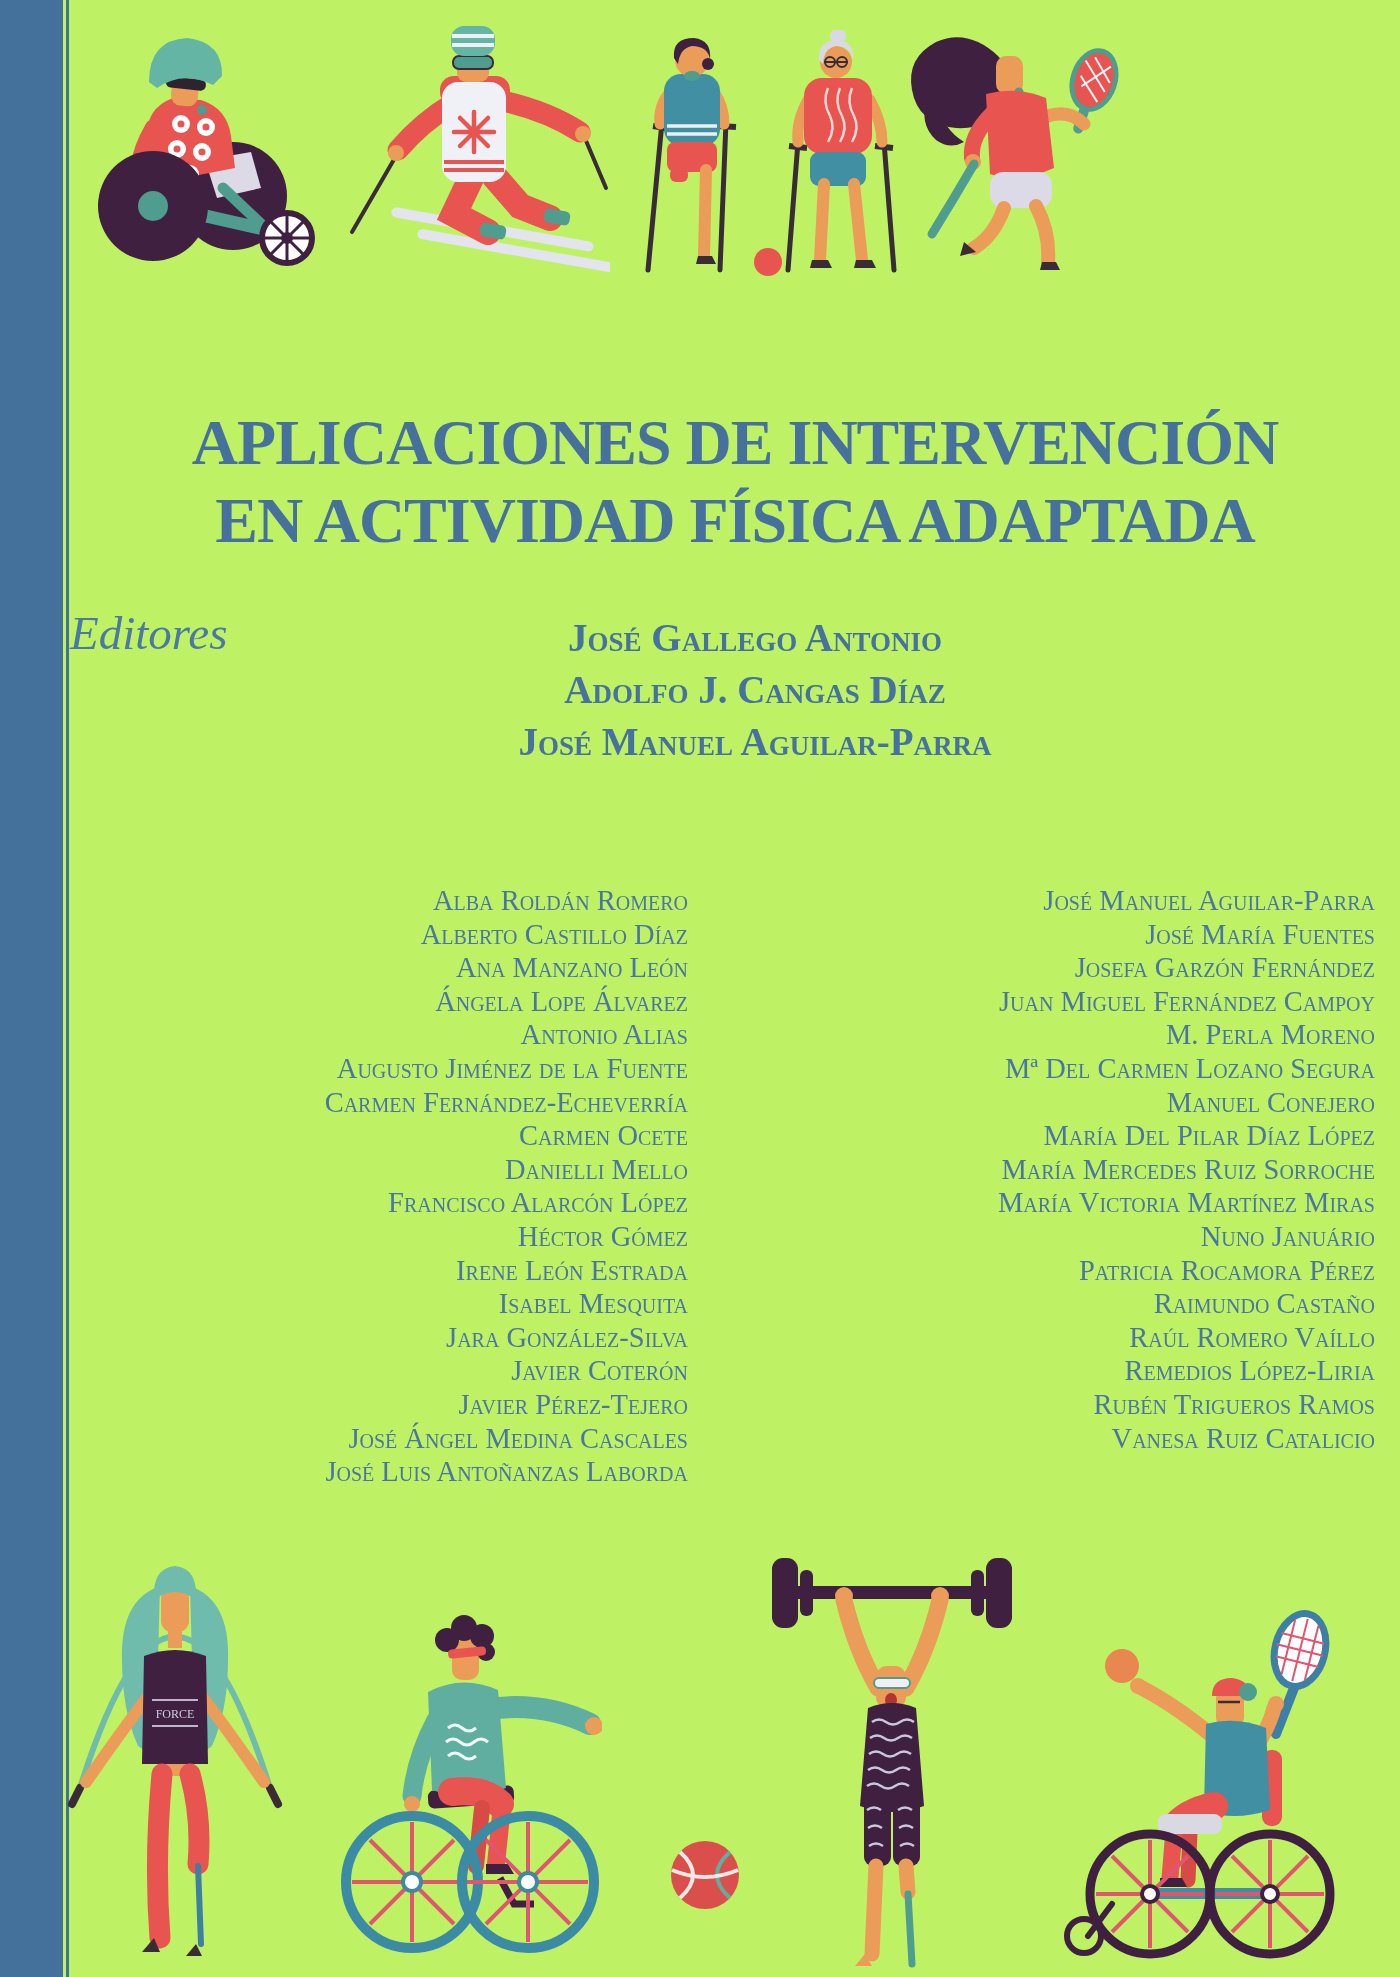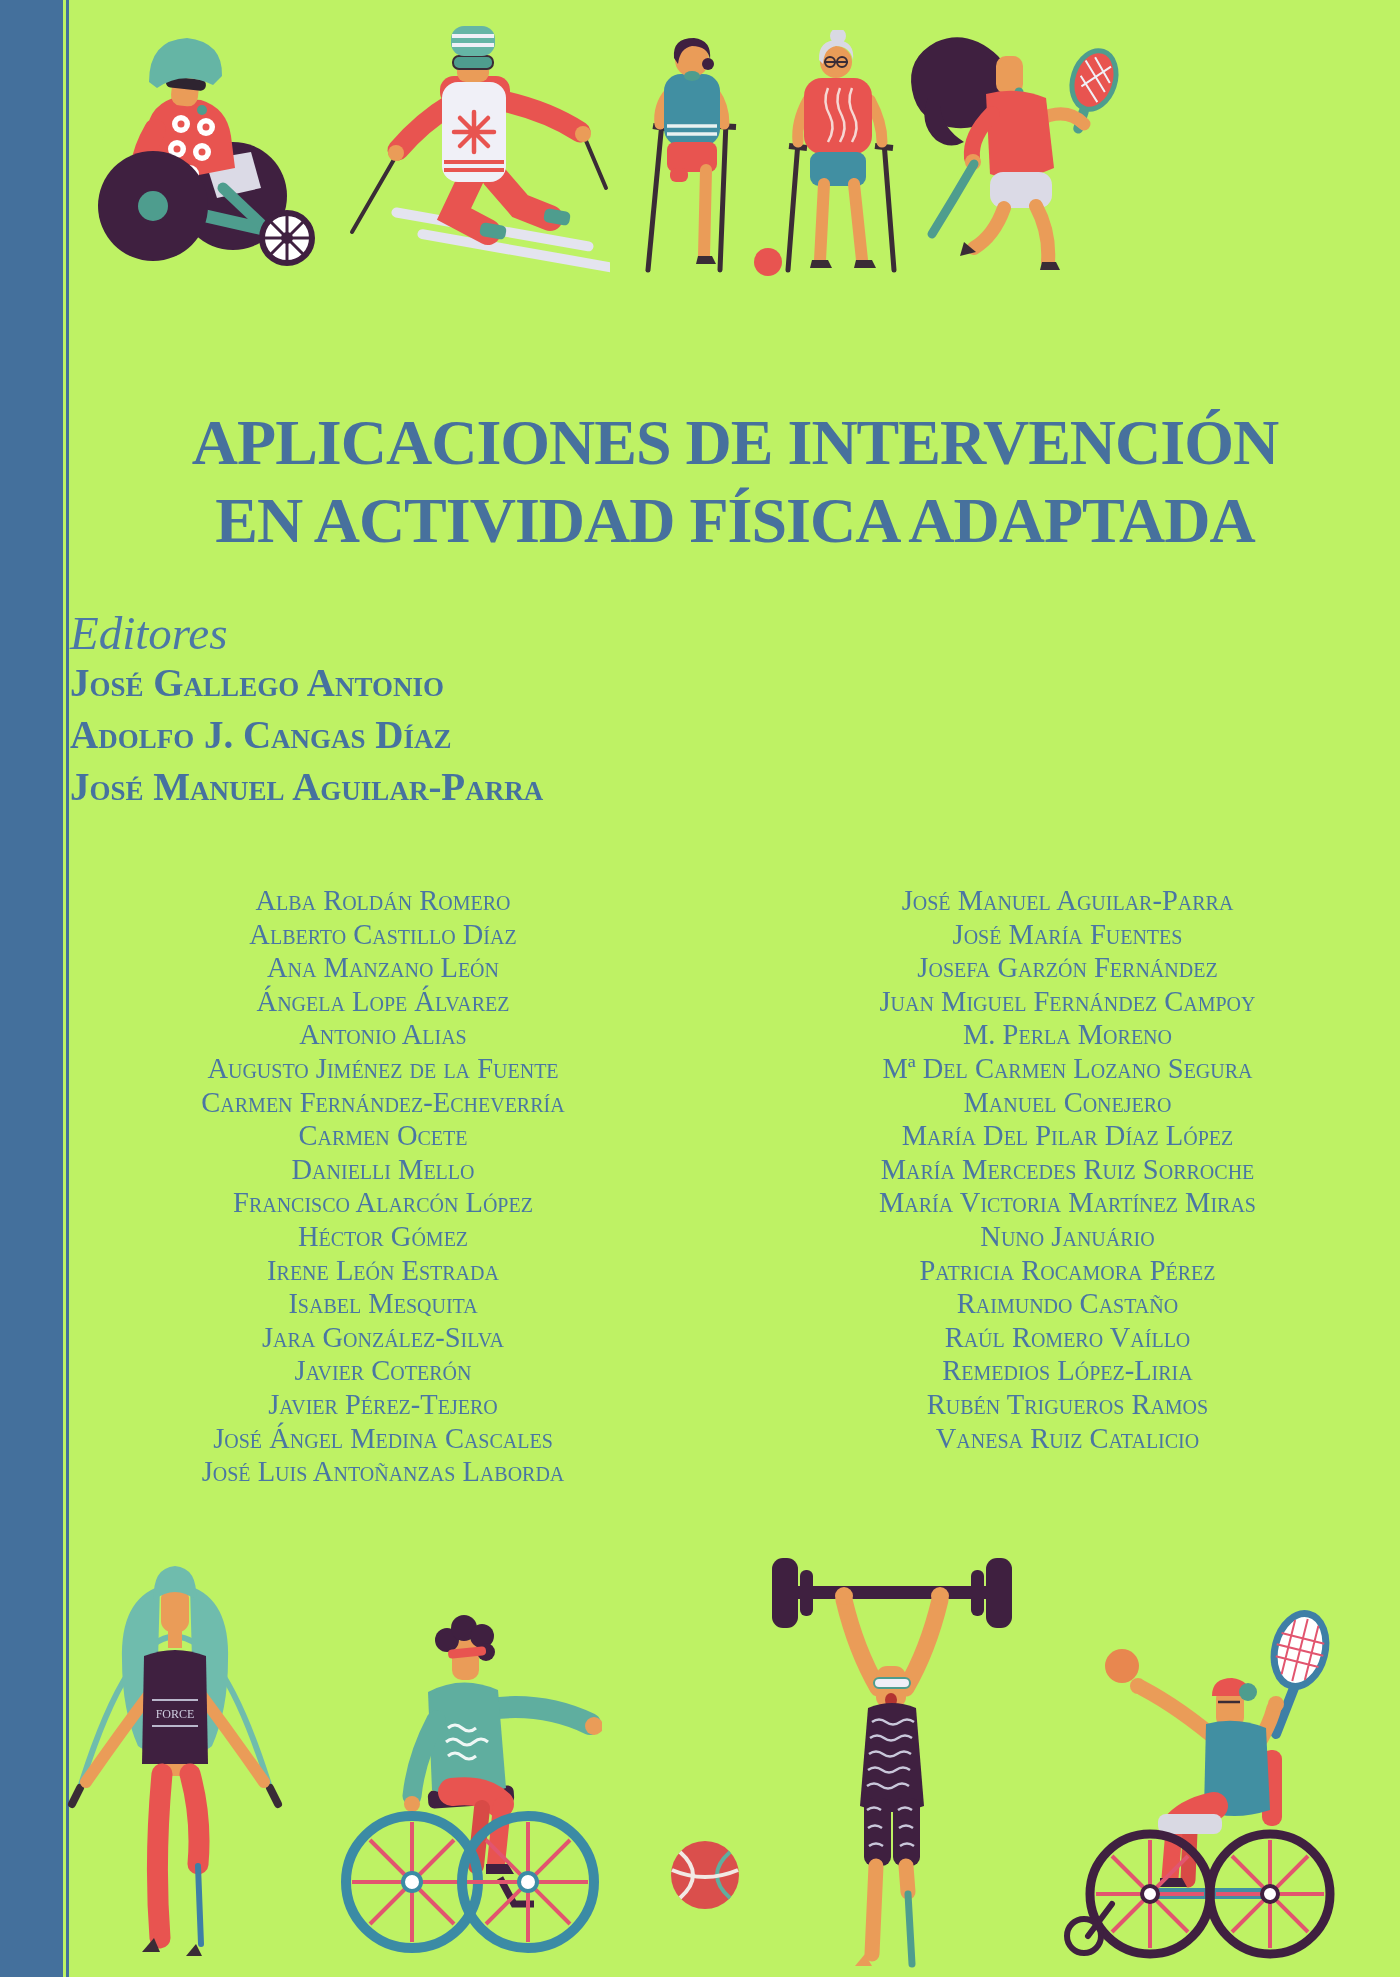--- a/index.html
+++ b/index.html
@@ -4,27 +4,27 @@
 <style>
   html,body{margin:0;padding:0;width:1400px;height:1977px;background:#ffffff;overflow:hidden;}
   body{font-family:"Liberation Serif","DejaVu Serif",serif;position:relative;}
   .page{position:absolute;inset:0;background:#bef264;}
   .spine{position:absolute;left:0;top:0;width:63px;height:100%;background:#44709C;}
   .spine-line{position:absolute;left:66px;top:0;width:3px;height:100%;background:#44709C;}
   .title{position:absolute;left:70px;right:0;top:404px;text-align:center;color:#47719D;
          font-weight:bold;font-size:64px;line-height:78px;letter-spacing:-1px;}
   .editors-heading{position:absolute;left:70px;right:0;top:606px;text-align:left;
          font-style:italic;font-size:47px;color:#4C78A6;}
-  .editor-names{position:absolute;left:70px;right:0;top:657px;
-         font-variant:small-caps;font-weight:bold;font-size:39px;line-height:52px;color:#46729F;}
+  .editor-names{position:absolute;left:70px;right:0;top:612px;text-align:center;
+         font-variant:small-caps;font-weight:bold;font-size:39px;line-height:52px;color:#46729F;padding-left:40px;}
   .col{position:absolute;top:884px;font-variant:small-caps;font-size:28.5px;line-height:33.6px;
          color:#4A76A3;text-align:center;}
   .col-left{left:78px;width:610px;}
   .col-right{left:760px;width:615px;}
-  .name-row{display:block;white-space:nowrap;}
+  .name-row{display:block;white-space:nowrap;text-align:right;}
   .ill{position:absolute;text-align:right;}
   #ill-racer{left:55px;top:28px;width:260px;height:242px;}
   #ill-skier{left:330px;top:26px;width:280px;height:248px;}
   #ill-crutches{left:622px;top:30px;width:300px;height:250px;}
   #ill-tennis{left:898px;top:28px;width:240px;height:250px;}
   #ill-jumprope{left:60px;top:1540px;width:230px;height:432px;}
   #ill-wheelchair{left:332px;top:1592px;width:270px;height:380px;}
   #ill-ball{left:666px;top:1836px;width:78px;height:78px;}
   #ill-lifter{left:772px;top:1540px;width:240px;height:432px;}
   #ill-wtennis{left:1018px;top:1592px;width:340px;height:380px;}

